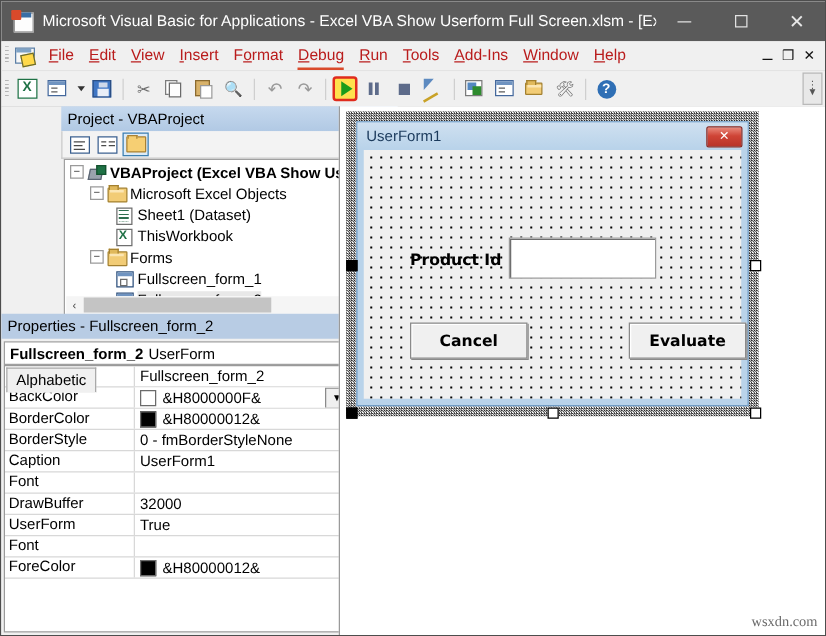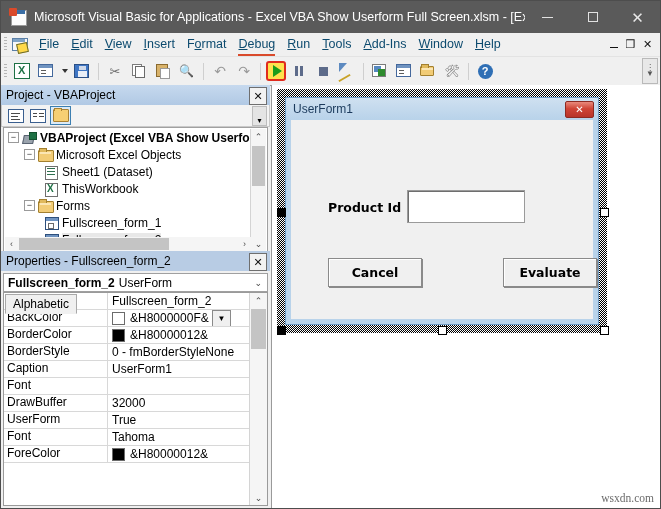--- a/index.html
+++ b/index.html
@@ -33,21 +33,21 @@
   .menubar{height:23px;background:#f0f0f0;display:flex;align-items:center;
            border-bottom:1px solid #e3e3e3;position:relative;}
   .grip{width:3px;height:15px;margin:0 3px 0 3px;
         background:repeating-linear-gradient(to bottom,#b5b5b5 0 1px,transparent 1px 3px);}
   .menu-ico{width:19px;height:17px;position:relative;margin-right:4px;}
   .menu-ico .scr{position:absolute;left:2px;top:2px;width:14px;height:11px;
       background:#f7f7f7;border:1px solid #5b7fa6;}
   .menu-ico .scr2{position:absolute;left:3px;top:3px;width:12px;height:3px;background:#7fa3c6;}
   .menu-ico .pen{position:absolute;left:7px;top:7px;width:9px;height:8px;
       background:#ffd94a;border:1px solid #6b6b2f;transform:rotate(-12deg);}
-  .menu-item{padding:2px 6px 3px 6px;font-size:12.5px;color:#0c4a6e;white-space:nowrap;cursor:default;}
+  .menu-item{padding:2px 6px 3px 6px;font-size:12.5px;color:#b91c1c;white-space:nowrap;cursor:default;}
   .menu-item u{text-decoration:underline;}
   .menu-item.dbg{position:relative;}
   .menu-item.dbg:after{content:"";position:absolute;left:6px;right:6px;bottom:-2px;height:2px;background:#d94a2b;}
   .mdi-btns{position:absolute;right:4px;top:0;height:23px;display:flex;align-items:center;}
   .mdi-btn{width:17px;height:23px;display:flex;align-items:center;justify-content:center;
            font-size:11px;color:#111;}
   .mdi-btn .dash{width:8px;height:1px;background:#111;margin-top:6px;}
 
   
   .toolbar{height:28px;background:#f0f0f0;display:flex;align-items:center;
@@ -94,21 +94,21 @@
   .ruler:after{content:"";position:absolute;left:1px;top:0;width:0;height:0;
      border-left:8px solid #5d8ac0;border-bottom:9px solid transparent;}
   .winico{left:1px;top:1px;width:14px;height:13px;background:#fff;border:1px solid #7b7b7b;}
   .winico .b{position:absolute;left:1px;top:1px;width:7px;height:6px;background:#5588c0;}
   .winico .g{position:absolute;right:0px;bottom:0px;width:7px;height:7px;background:#2e8b2e;}
   .tools2{font-size:12px;color:#6b6b6b;}
   .help{width:15px;height:15px;border-radius:50%;background:#2f6fb5;color:#fff;
         font-size:11px;font-weight:bold;display:flex;align-items:center;justify-content:center;}
 
   
-  .leftcol{position:absolute;left:0;top:84px;width:269px;bottom:0;background:#f0f0f0;}
+  .leftcol{position:absolute;left:0;top:84px;width:269px;bottom:0;background:#f0f0f0;padding-left:48px;}
   .pane-hdr{height:20px;background:#b8cce4;display:flex;align-items:center;
             padding-left:5px;box-sizing:border-box;position:relative;}
   .pane-hdr.proj{background:linear-gradient(to bottom,#c6d9ee,#b1c9e4);}
   .pane-hdr .t{font-size:12px;color:#000;}
   .pane-x{position:absolute;right:3px;top:2px;width:16px;height:16px;
           border:1px solid #6f6f6f;background:#f2f2f2;display:flex;
           align-items:center;justify-content:center;font-size:11px;font-weight:bold;color:#111;}
 
   .proj-tools{height:22px;background:#f3f3f3;border:1px solid #c9c9c9;
               border-top:none;display:flex;align-items:center;padding-left:4px;
@@ -547,23 +547,20 @@
               </div>
           </div>
           <div class="prow">
             <div class="pname">UserForm</div>
             <div class="pval">
                 <span>True</span>
               </div>
           </div>
           <div class="prow">
             <div class="pname">Font</div>
-            <div class="pval">
-                <span>Tahoma</span>
-              </div>
           </div>
           <div class="prow">
             <div class="pname">ForeColor</div>
             <div class="pval">
               <span class="swatch" style="background:#000000"></span>
               <span>&amp;H80000012&amp;</span>
             </div>
           </div>
         </div>
         <div class="psb">

